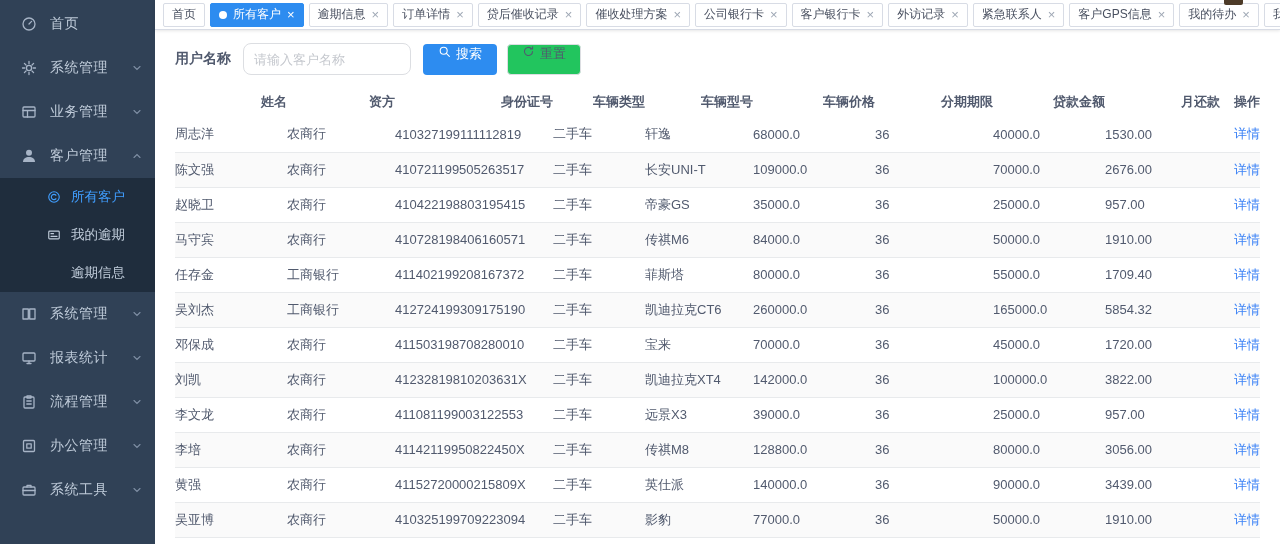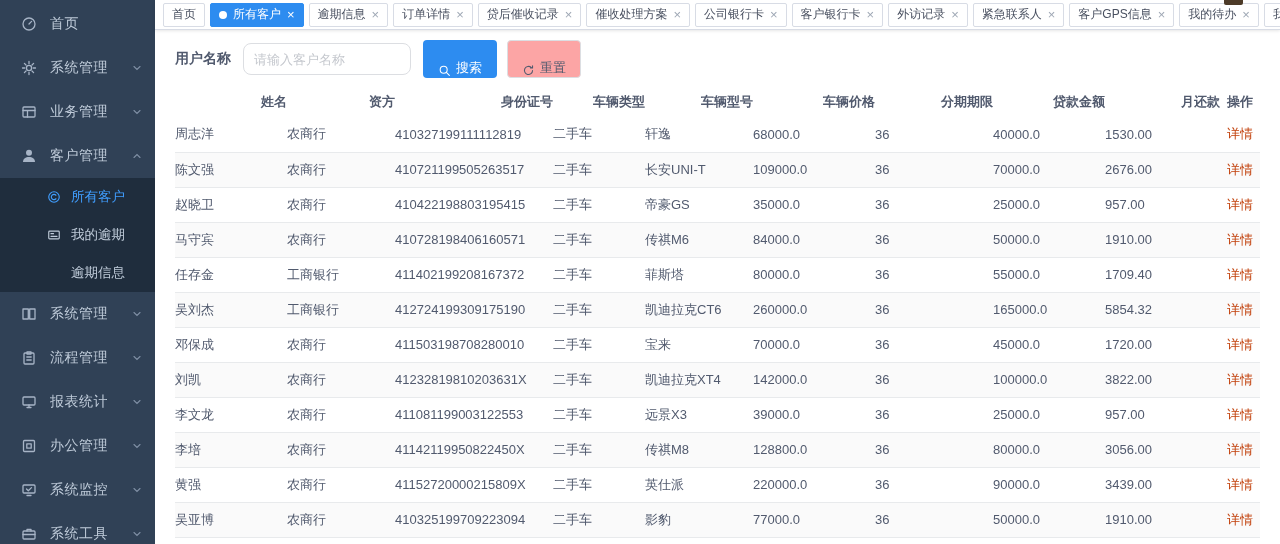--- a/index.html
+++ b/index.html
@@ -27,32 +27,32 @@
   .tab.active { background:#2d8cf0; border-color:#2d8cf0; color:#fff; }
   .tab .dot { width:8px; height:8px; border-radius:50%; background:#fff; margin-right:6px; }
   .tab .x { font-size:13px; line-height:1; margin-left:6px; color:#9ea7b4; }
   .tab.active .x { color:#fff; }
   
   .content { flex:1; padding:13px 20px 0 20px; overflow:hidden; }
   .search-row { display:flex; align-items:center; height:32px; }
   .search-label { font-weight:bold; font-size:14px; color:#515a6e; margin-right:12px; }
   .search-input { width:168px; height:32px; border:1px solid #dcdee2; border-radius:8px; padding:0 10px; font-size:13px; color:#515a6e; outline:none; }
   .search-input::placeholder { color:#c5c8ce; }
-  .btn { height:38px; border-radius:4px; font-size:13px; display:inline-flex; align-items:flex-end; padding:0 14px; cursor:pointer; border:1px solid transparent; }
+  .btn { height:31px; border-radius:4px; font-size:13px; display:inline-flex; align-items:flex-start; padding:0 14px; cursor:pointer; border:1px solid transparent; }
   .btn .ic { width:13px; height:13px; display:flex; align-items:center; margin-right:5px; }
   .btn-primary { background:#2d8cf0; color:#fff; margin-left:12px; }
-  .btn-default { background:#fca5a5; color:#515a6e; border-color:#dcdee2; margin-left:10px; }
+  .btn-default { background:#22c55e; color:#515a6e; border-color:#dcdee2; margin-left:10px; }
   
   .table-wrap { margin-top:12px; }
   table { width:100%; border-collapse:collapse; table-layout:fixed; font-size:13px; color:#515a6e; }
   th { text-align:right; font-weight:bold; height:30px; padding:0; color:#515a6e; white-space:nowrap; }
   td { height:35px; padding:0; border-bottom:1px solid #e8eaec; white-space:nowrap; overflow:hidden; }
   tbody tr:nth-child(even) { background:#fafafa; }
-  th:last-child, td:last-child { text-align:center; }
-  .link { color:#c2410c; cursor:pointer; text-decoration:none; }
+  th:last-child, td:last-child { text-align:right; }
+  .link { color:#3b82f6; cursor:pointer; text-decoration:none; }
   
   .avatar-frag { position:absolute; top:0; right:37px; width:19px; height:5px; background:#4d3b28; border-radius:0 0 2px 2px; }
 </style>
 </head>
 <body>
 
 <aside class="sidebar">
     <div class="sb-item">
       <span class="ic">
         <svg viewBox="0 0 16 16" width="100%" height="100%" fill="none" stroke="currentColor" stroke-width="1.3" stroke-linecap="round" stroke-linejoin="round">
@@ -138,67 +138,53 @@
       <span class="lbl">系统管理</span>
       <span class="chev">
         <svg viewBox="0 0 16 16" width="12" height="12" fill="none" stroke="currentColor" stroke-width="1.5" stroke-linecap="round">
           <path d="M4 6l4 4 4-4"></path>
         </svg>
       </span>
     </div>
     <div class="sb-item">
       <span class="ic">
         <svg viewBox="0 0 16 16" width="100%" height="100%" fill="none" stroke="currentColor" stroke-width="1.3" stroke-linecap="round" stroke-linejoin="round">
+          <rect x="2" y="3" width="12" height="8" rx="1"></rect>
+          <path d="M6 13.5h4M8 11v2.5"></path>
+        </svg>
+      </span>
+      <span class="lbl">报表统计</span>
+      <span class="chev">
+        <svg viewBox="0 0 16 16" width="12" height="12" fill="none" stroke="currentColor" stroke-width="1.5" stroke-linecap="round">
+          <path d="M4 6l4 4 4-4"></path>
+        </svg>
+      </span>
+    </div>
+    <div class="sb-item">
+      <span class="ic">
+        <svg viewBox="0 0 16 16" width="100%" height="100%" fill="none" stroke="currentColor" stroke-width="1.3" stroke-linecap="round" stroke-linejoin="round">
           <rect x="3" y="3" width="10" height="11" rx="1"></rect>
           <path d="M6 1.8h4V4H6zM5.8 7h4.4M5.8 10h4.4"></path>
         </svg>
       </span>
       <span class="lbl">流程管理</span>
       <span class="chev">
         <svg viewBox="0 0 16 16" width="12" height="12" fill="none" stroke="currentColor" stroke-width="1.5" stroke-linecap="round">
           <path d="M4 6l4 4 4-4"></path>
         </svg>
       </span>
     </div>
     <div class="sb-item">
       <span class="ic">
         <svg viewBox="0 0 16 16" width="100%" height="100%" fill="none" stroke="currentColor" stroke-width="1.3" stroke-linecap="round" stroke-linejoin="round">
-          <rect x="2" y="3" width="12" height="8" rx="1"></rect>
-          <path d="M6 13.5h4M8 11v2.5"></path>
-        </svg>
-      </span>
-      <span class="lbl">报表统计</span>
-      <span class="chev">
-        <svg viewBox="0 0 16 16" width="12" height="12" fill="none" stroke="currentColor" stroke-width="1.5" stroke-linecap="round">
-          <path d="M4 6l4 4 4-4"></path>
-        </svg>
-      </span>
-    </div>
-    <div class="sb-item">
-      <span class="ic">
-        <svg viewBox="0 0 16 16" width="100%" height="100%" fill="none" stroke="currentColor" stroke-width="1.3" stroke-linecap="round" stroke-linejoin="round">
           <rect x="2.5" y="2.5" width="11" height="11" rx="1"></rect>
           <rect x="5.8" y="5.8" width="4.4" height="4.4"></rect>
         </svg>
       </span>
       <span class="lbl">办公管理</span>
-      <span class="chev">
-        <svg viewBox="0 0 16 16" width="12" height="12" fill="none" stroke="currentColor" stroke-width="1.5" stroke-linecap="round">
-          <path d="M4 6l4 4 4-4"></path>
-        </svg>
-      </span>
-    </div>
-    <div class="sb-item">
-      <span class="ic">
-        <svg viewBox="0 0 16 16" width="100%" height="100%" fill="none" stroke="currentColor" stroke-width="1.3" stroke-linecap="round" stroke-linejoin="round">
-          <rect x="2" y="3" width="12" height="8" rx="1"></rect>
-          <path d="M5.5 7l1.8 1.8L10.5 5.6M6 13.5h4"></path>
-        </svg>
-      </span>
-      <span class="lbl">系统监控</span>
       <span class="chev">
         <svg viewBox="0 0 16 16" width="12" height="12" fill="none" stroke="currentColor" stroke-width="1.5" stroke-linecap="round">
           <path d="M4 6l4 4 4-4"></path>
         </svg>
       </span>
     </div>
     <div class="sb-item">
       <span class="ic">
         <svg viewBox="0 0 16 16" width="100%" height="100%" fill="none" stroke="currentColor" stroke-width="1.3" stroke-linecap="round" stroke-linejoin="round">
           <rect x="2" y="5" width="12" height="8" rx="1"></rect>
@@ -438,21 +424,21 @@
               <td>80000.0</td>
               <td>3056.00</td>
               <td><a class="link">详情</a></td>
             </tr>
             <tr>
               <td>黄强</td>
               <td>农商行</td>
               <td>41152720000215809X</td>
               <td>二手车</td>
               <td>英仕派</td>
-              <td>220000.0</td>
+              <td>140000.0</td>
               <td>36</td>
               <td>90000.0</td>
               <td>3439.00</td>
               <td><a class="link">详情</a></td>
             </tr>
             <tr>
               <td>吴亚博</td>
               <td>农商行</td>
               <td>410325199709223094</td>
               <td>二手车</td>

